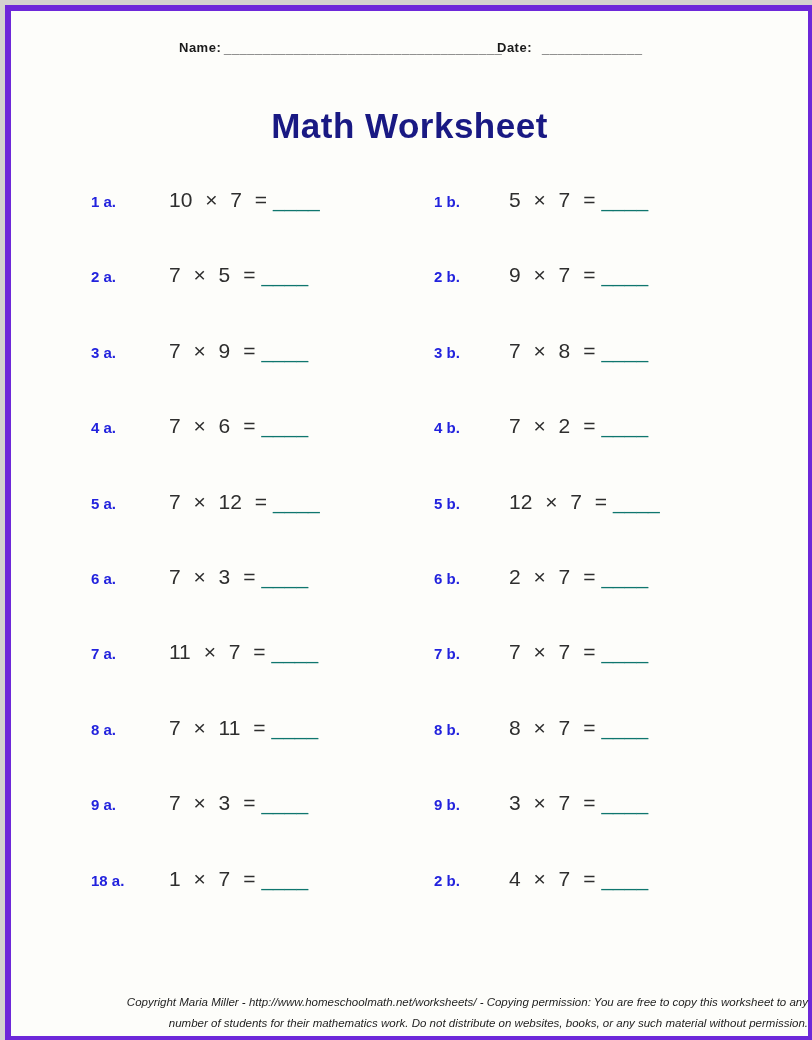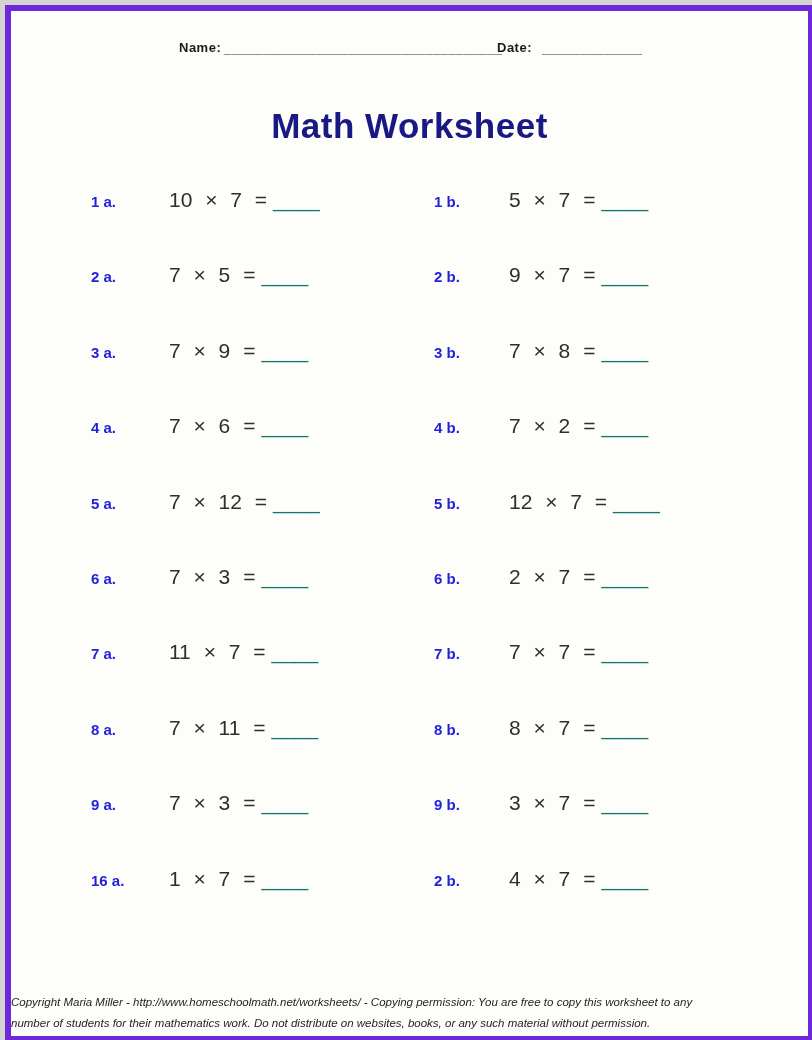--- a/index.html
+++ b/index.html
@@ -100,21 +100,21 @@
     margin-left: 6px;
     word-spacing: 0;
     letter-spacing: 0;
   }
   
   .footer {
     position: absolute;
     top: 981px;
     left: 0;
     width: 100%;
-    text-align: left;
+    text-align: right;
     font-style: italic;
     font-size: 11.5px;
     line-height: 21px;
     color: #1e1e1e;
   }
 </style>
 </head>
 <body>
 
 <div class="page">
@@ -187,21 +187,21 @@
     </div>
 
     <div class="prow" style="top:779px">
       <span class="plabel a">9 a.</span>
       <span class="pcell a"><span>7 × 3 =</span><span class="pblank">____</span></span>
       <span class="plabel b">9 b.</span>
       <span class="pcell b"><span>3 × 7 =</span><span class="pblank">____</span></span>
     </div>
 
     <div class="prow" style="top:855px">
-      <span class="plabel a">16 a.</span>
+      <span class="plabel a">18 a.</span>
       <span class="pcell a"><span>1 × 7 =</span><span class="pblank">____</span></span>
       <span class="plabel b">2 b.</span>
       <span class="pcell b"><span>4 × 7 =</span><span class="pblank">____</span></span>
     </div>
 
   </div>
 
   <div class="footer">
     <div>Copyright Maria Miller - http://www.homeschoolmath.net/worksheets/ - Copying permission: You are free to copy this worksheet to any</div>
     <div>number of students for their mathematics work. Do not distribute on websites, books, or any such material without permission.</div>

